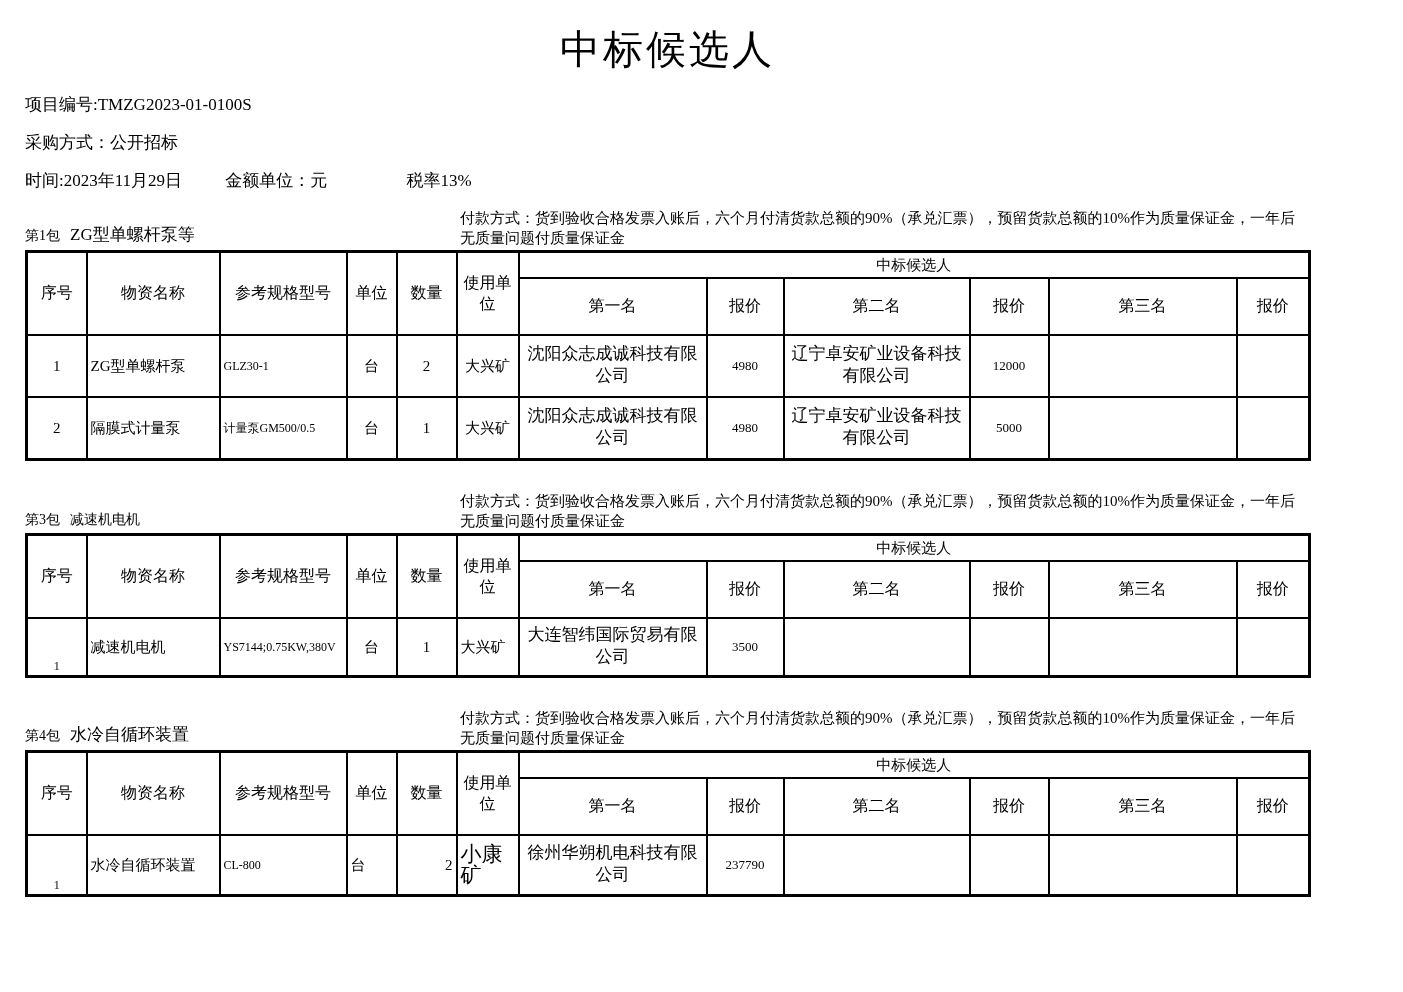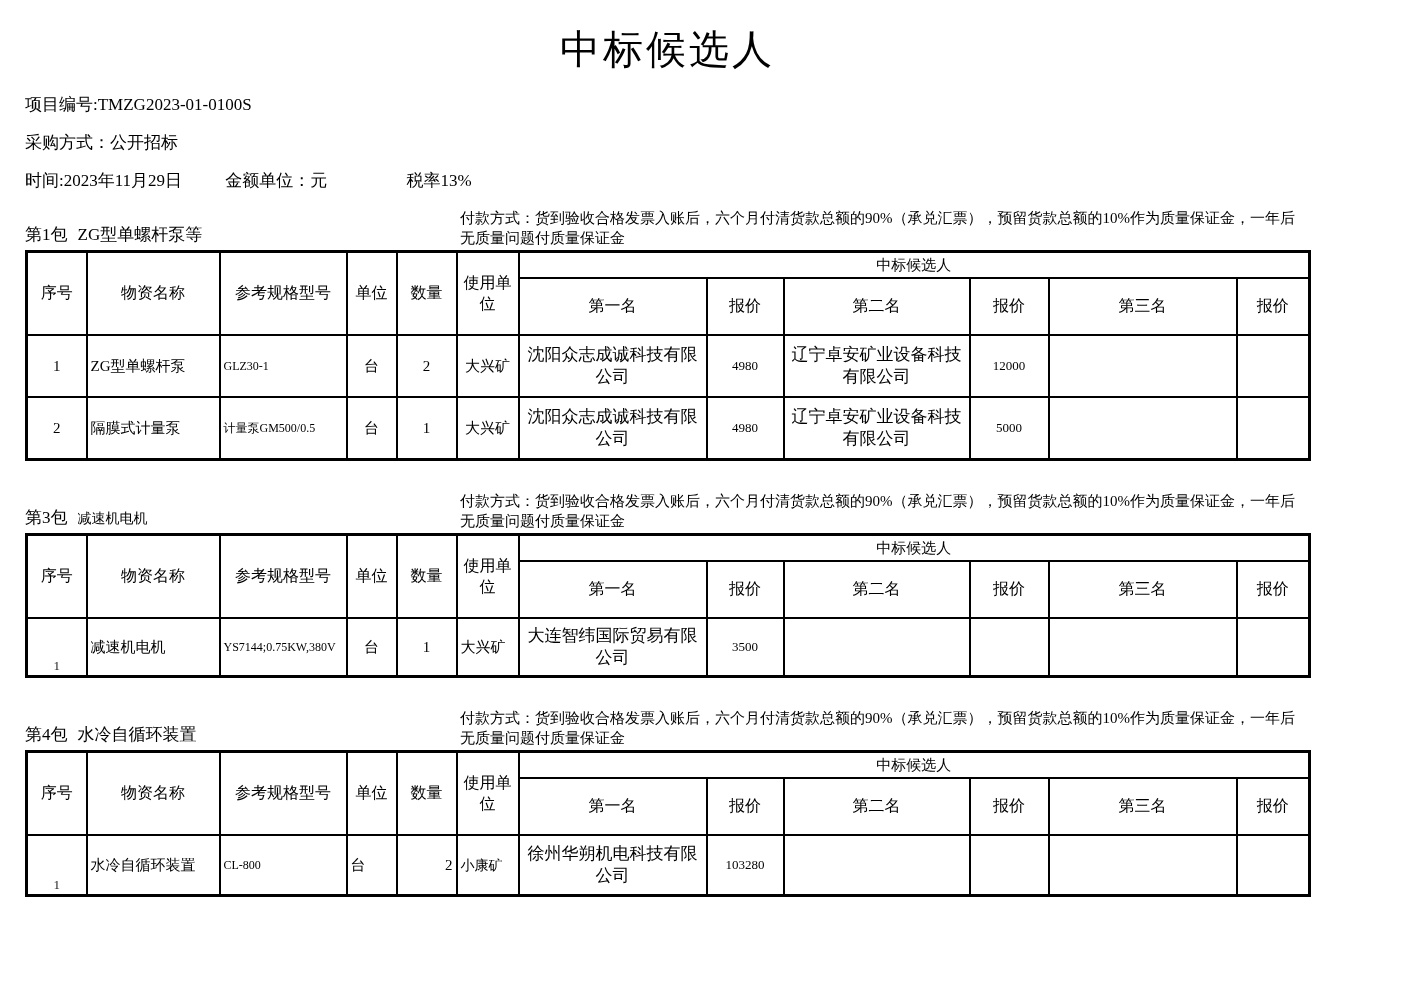--- a/index.html
+++ b/index.html
@@ -42,21 +42,21 @@
 
   .section-head {
     display: flex;
     align-items: flex-end;
   }
   .pkg-title {
     flex: 0 0 435px;
     white-space: nowrap;
     padding-bottom: 2px;
   }
-  .pkg-label { font-size: 17px; }
+  .pkg-label { font-size: 14px; }
   .pkg-name  { font-size: 17px; margin-left: 10px; }
   .pkg-name-sm { font-size: 14px; }
   .pay-note {
     flex: 1 1 auto;
     max-width: 835px;
     font-size: 15px;
     line-height: 20px;
   }
 
   table.bid-table {
@@ -85,24 +85,24 @@
     text-align: center;
     vertical-align: middle;
   }
   tr.dr1 td { height: 58px; }
   tr.dr2 td { height: 54px; }
   tr.dr3 td { height: 56px; }
   td.ta-l { text-align: left; }
   td.ta-r { text-align: right; padding-right: 1px; }
   td.va-b { vertical-align: bottom; padding-bottom: 3px; }
   td.spec { font-size: 12px; }
-  td.co   { font-size: 17px; line-height: 22px; }
+  td.co   { font-size: 17px; line-height: 22px; font-family: Liberation Mono, monospace; }
   td.price { font-size: 13px; }
   td.seq-sm { font-size: 13px; color: #222; }
-  td.user-big { font-size: 14px; line-height: 21px; margin-left: 20px; }
+  td.user-big { font-size: 21px; line-height: 21px; margin-left: 20px; }
 </style>
 </head>
 <body>
 
 <div class="page">
 
   <h1 class="doc-title">中标候选人</h1>
 
   <div class="meta">
     <div class="meta-line">项目编号:TMZG2023-01-0100S</div>
@@ -294,21 +294,21 @@
       </thead>
       <tbody>
         <tr class="dr3">
           <td class="va-b seq-sm">1</td>
           <td class="ta-l">水冷自循环装置</td>
           <td class="ta-l spec">CL-800</td>
           <td class="ta-l">台</td>
           <td class="ta-r">2</td>
           <td class="ta-l user-big">小康矿</td>
           <td class="co">徐州华朔机电科技有限公司</td>
-          <td class="price">103280</td>
+          <td class="price">237790</td>
           <td class="co"></td>
           <td class="price"></td>
           <td class="co"></td>
           <td class="price"></td>
         </tr>
       </tbody>
     </table>
   </div>
 
 </div>

